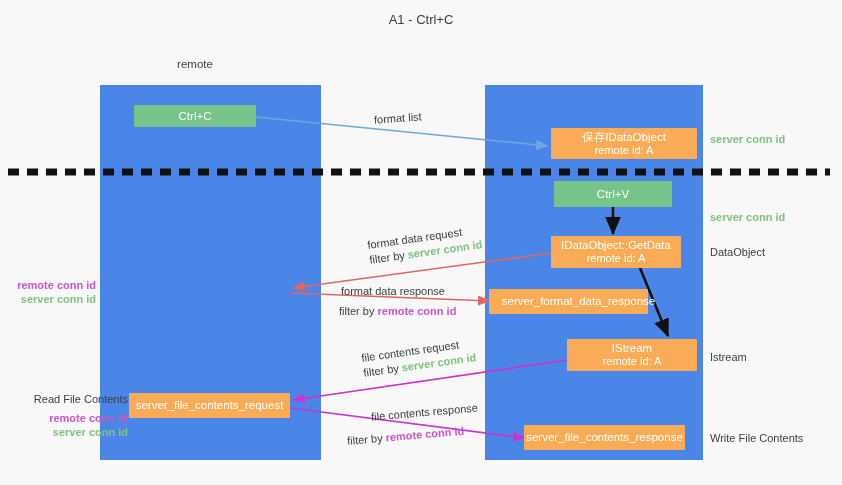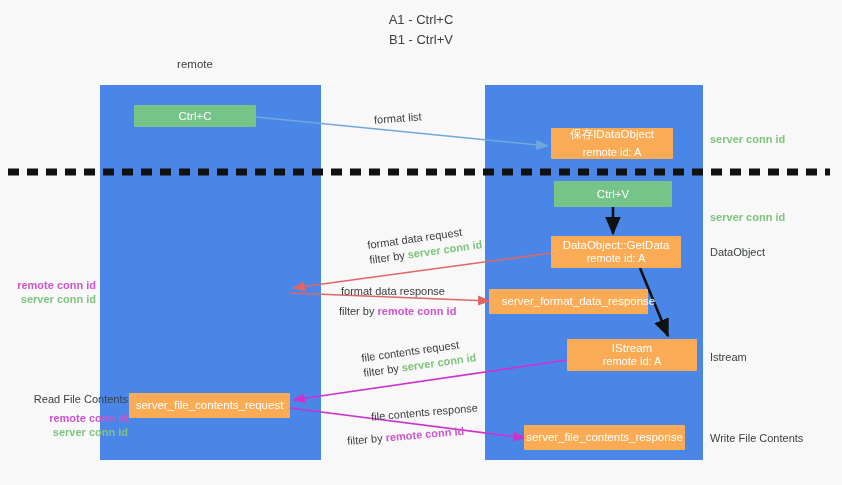--- a/index.html
+++ b/index.html
@@ -86,21 +86,20 @@
   .side-note.right-green { color: #7ec47e; font-weight: bold; }
   .ta-r { text-align: right; }
 </style>
 </head>
 <body>
 
 <div id="canvas">
 
   <div class="title">
     <div>A1 - Ctrl+C</div>
-    <div>B1 - Ctrl+V</div>
   </div>
 
   <div class="lane-head" style="left:130px; top:58px; width:130px;">
     <div>remote</div>
   </div>
   <div class="lane-head" style="left:571px; top:58px; width:140px;margin-top:48px;">
     <div>B1</div>
   </div>
 
   <div class="lane" style="left:100px; top:85px; width:221px; height:375px;"></div>
@@ -136,31 +135,31 @@
 
     <line x1="567" y1="360" x2="293" y2="400" stroke="#cc33cc" stroke-width="1.6" marker-end="url(#ah-magenta)"></line>
 
     <line x1="290" y1="408" x2="525" y2="438" stroke="#cc33cc" stroke-width="1.6" marker-end="url(#ah-magenta)"></line>
   </svg>
 
   <div class="node green" style="left:134px; top:105px; width:122px; height:22px;">
     <span class="l1">Ctrl+C</span>
   </div>
 
-  <div class="node orange" style="left:551px; top:128px; width:122px; height:31px;justify-content:space-between;">
+  <div class="node orange" style="left:551px; top:128px; width:146px; height:31px;">
     <span class="l1">保存IDataObject</span>
     <span class="l2">remote id: A</span>
   </div>
 
   <div class="node green" style="left:554px; top:181px; width:118px; height:26px;">
     <span class="l1">Ctrl+V</span>
   </div>
 
   <div class="node orange" style="left:551px; top:236px; width:130px; height:32px;">
-    <span class="l1">DataObject::GetData</span>
+    <span class="l1">IDataObject::GetData</span>
     <span class="l2">remote id: A</span>
   </div>
 
   <div class="node orange" style="left:567px; top:339px; width:130px; height:32px;">
     <span class="l1">IStream</span>
     <span class="l2">remote id: A</span>
   </div>
 
 
   <div class="node orange" style="left:489px; top:289px; width:159px; height:25px;padding-left:20px;">

